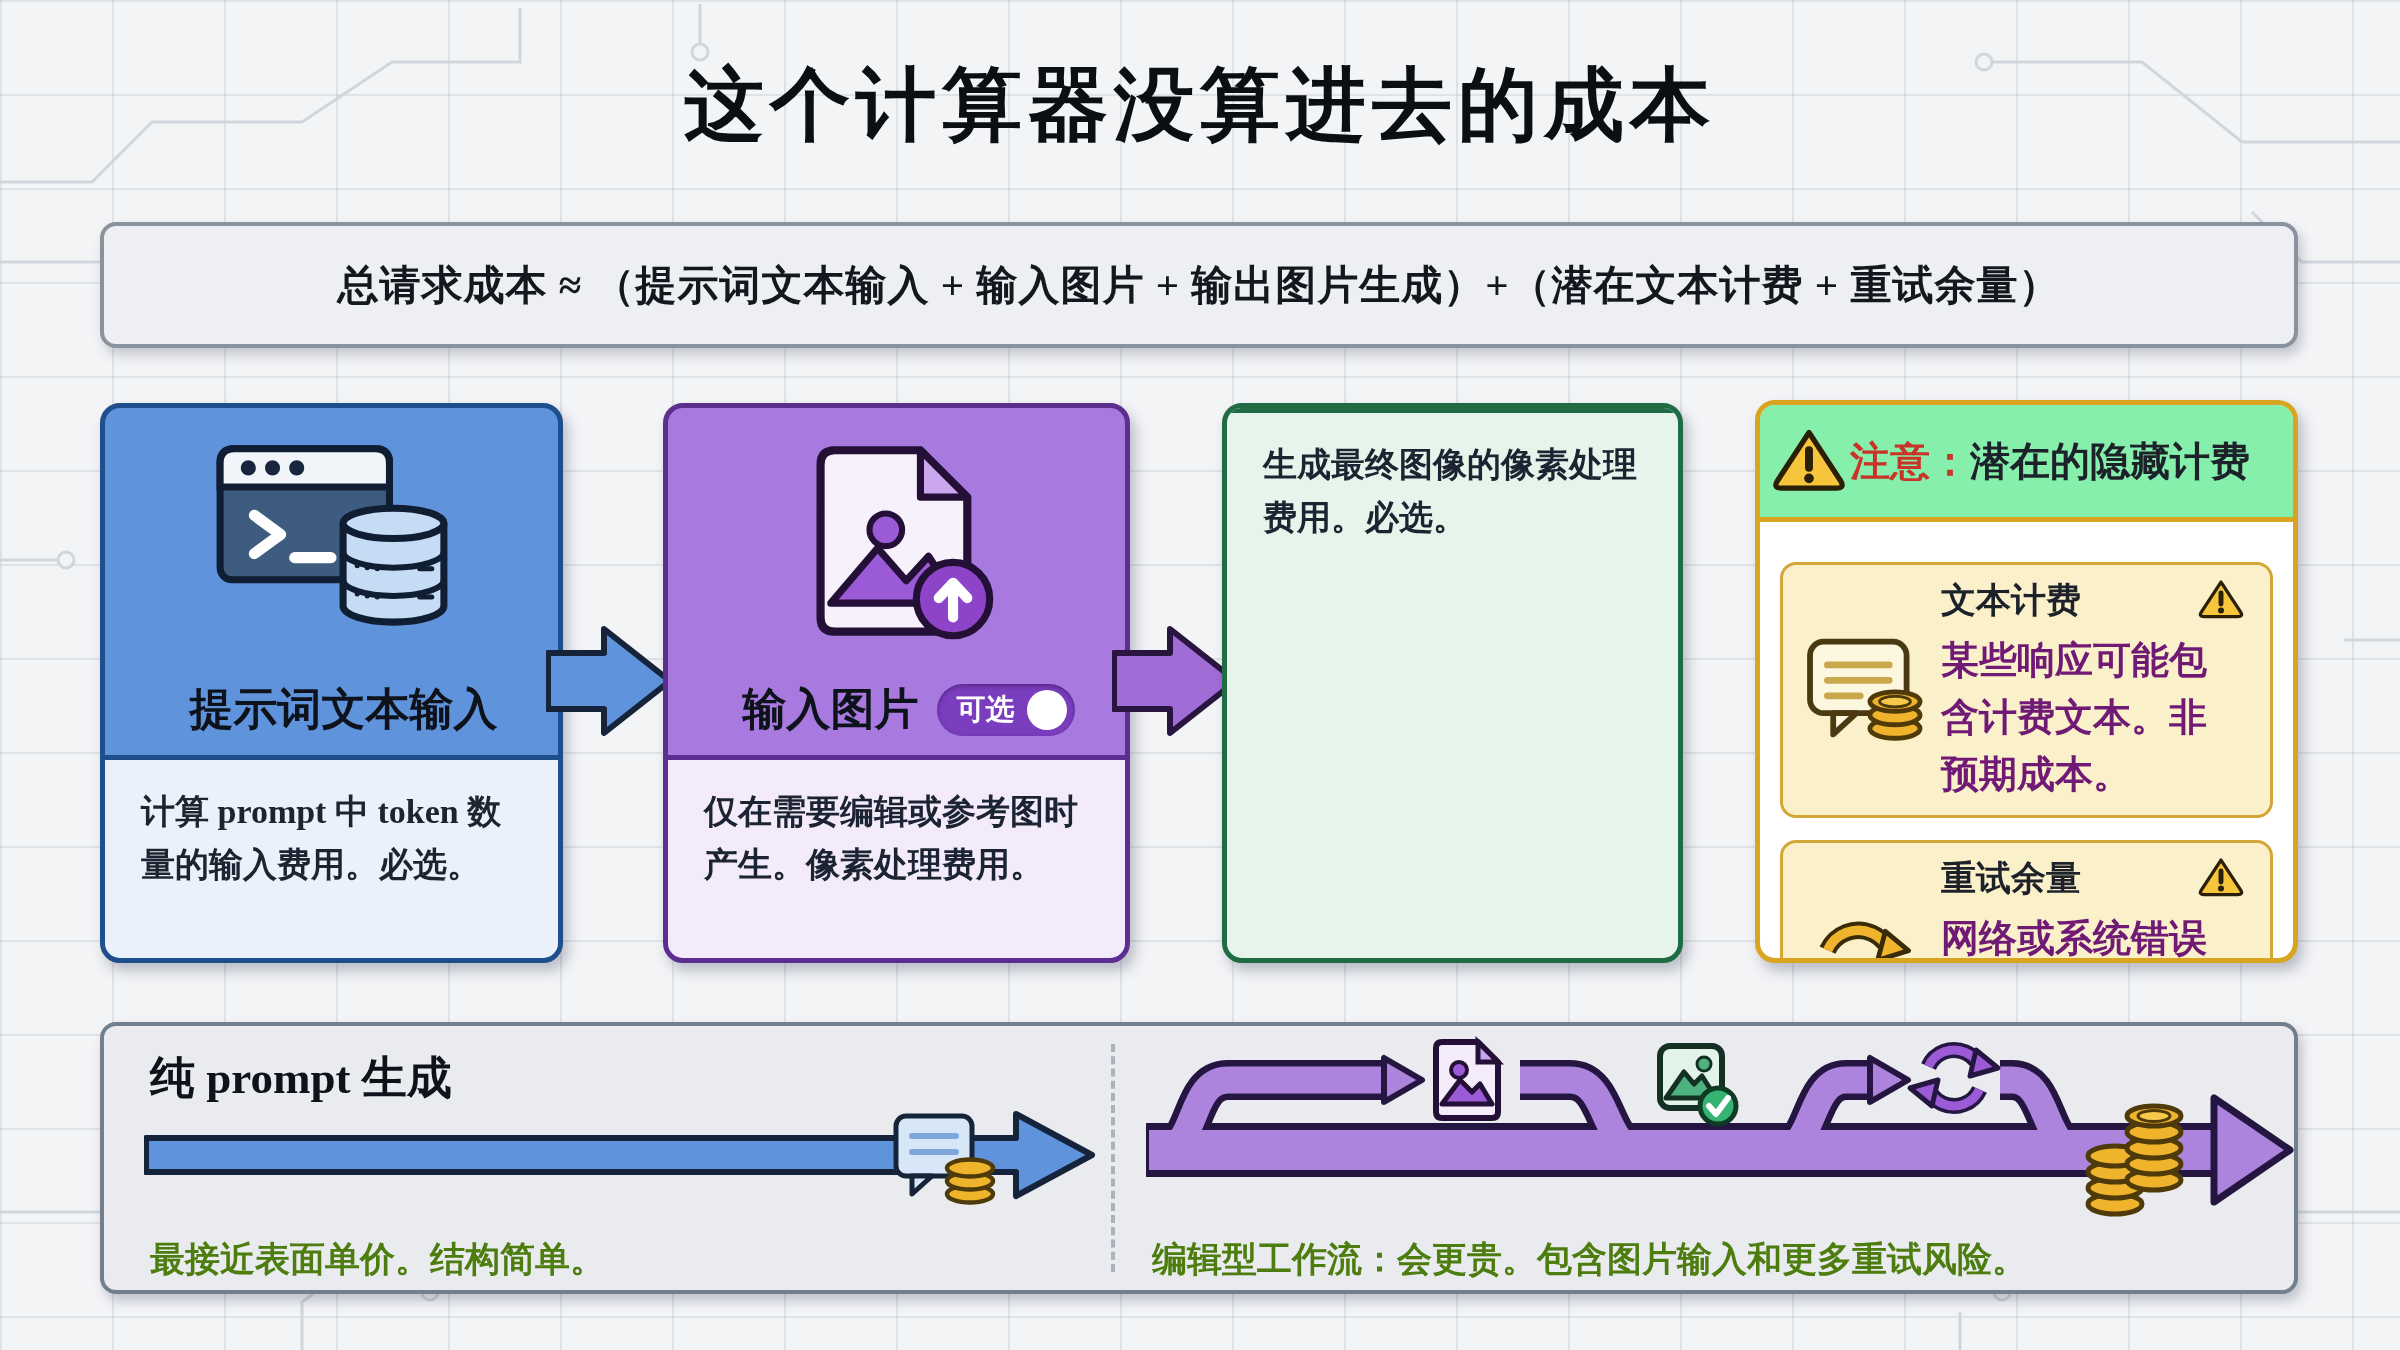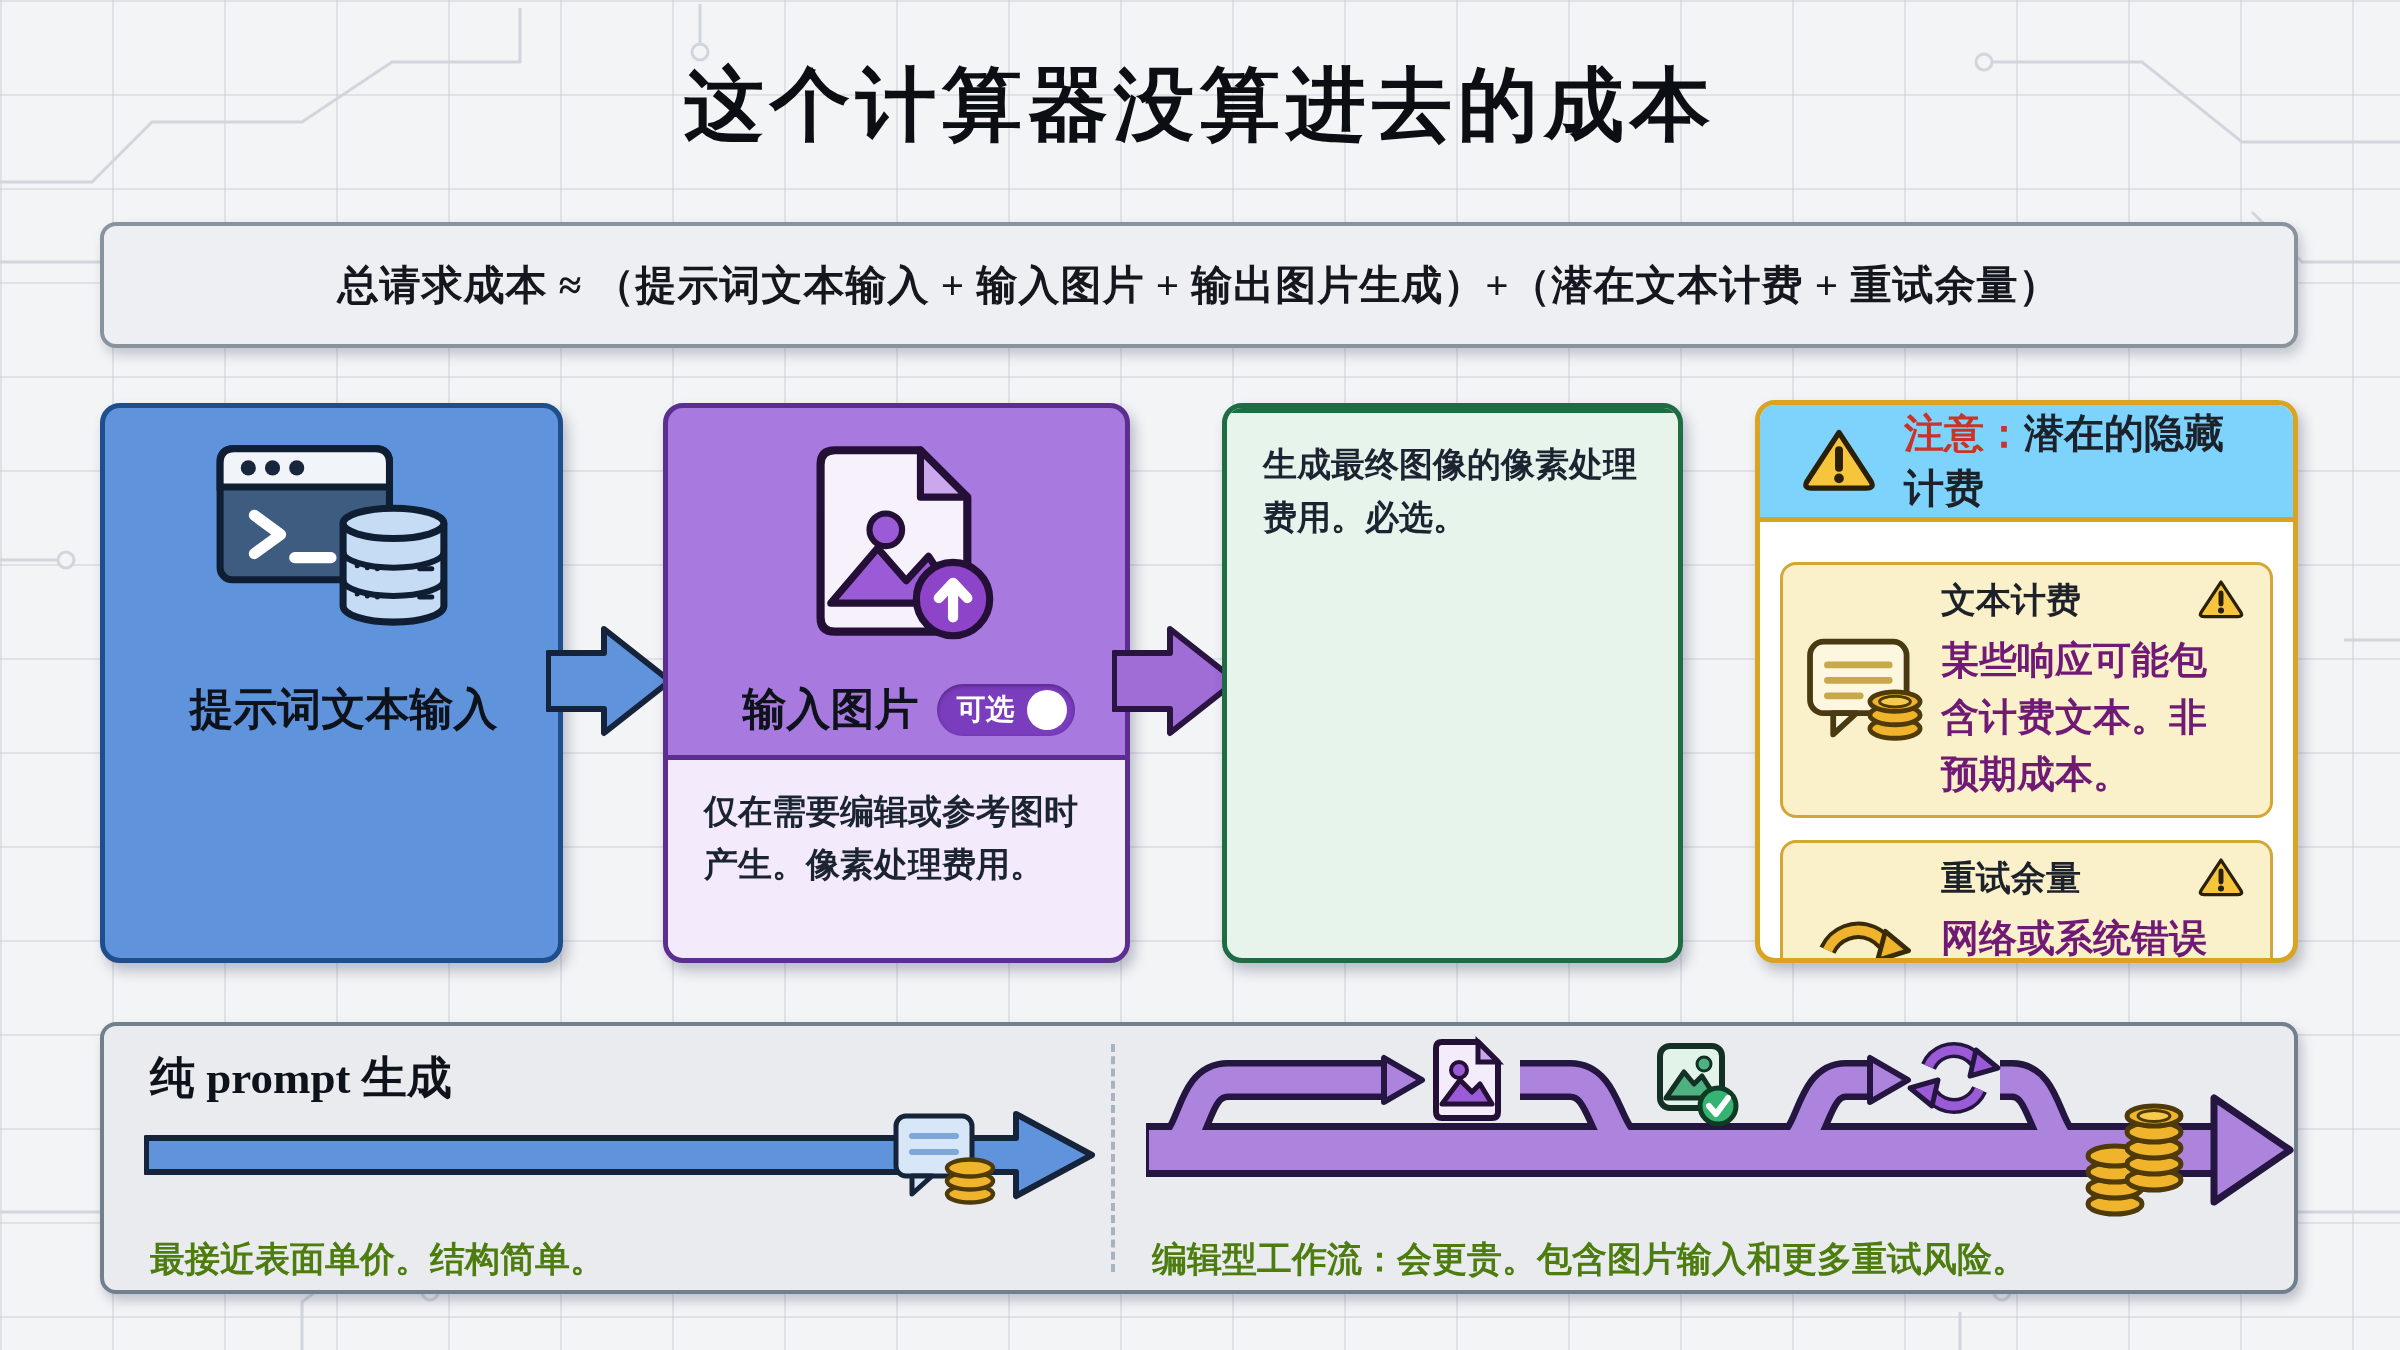--- a/index.html
+++ b/index.html
@@ -65,22 +65,22 @@
   .conn-1{left:546px;}
   .conn-2{left:1112px;}
 
   
   .warning-panel{
     left:1755px;top:400px;width:543px;height:563px;box-sizing:border-box;
     background:#FFFFFF;border:5px solid #D9A521;border-radius:20px;overflow:hidden;
     box-shadow:5px 8px 13px rgba(50,60,85,0.30);display:flex;flex-direction:column;
   }
   .warning-header{
-    background:#7dd3fc;border-bottom:5px solid #D9A521;height:112px;flex:0 0 auto;
-    display:flex;align-items:center;gap:28px;padding:0 42px;
+    background:#86efac;border-bottom:5px solid #D9A521;height:112px;flex:0 0 auto;
+    display:flex;align-items:center;gap:4px;padding:0 12px;
   }
   .warning-header-text{font-size:40px;font-weight:800;}
   .warning-prefix{color:#C93428;}
   .warning-title{color:#1D212A;}
   .warning-body{flex:1;padding:24px 20px;display:flex;flex-direction:column;gap:22px;margin-top:16px;}
   .warning-item{
     flex:1;background:#FAF0CA;border:3px solid #D4A636;border-radius:16px;
     display:flex;align-items:center;gap:8px;padding:12px 18px;box-sizing:border-box;
   }
   .warning-item-icon{flex:0 0 132px;display:flex;justify-content:center;}
@@ -162,20 +162,21 @@
               <line x1="170" y1="159" x2="170" y2="159"></line>
             <line x1="212" y1="131" x2="224" y2="131"></line>
               <line x1="212" y1="159" x2="224" y2="159"></line>
           </g>
         </svg>
       </span>
       <div class="card-title-row">
         <span class="card-title">提示词文本输入</span>
       </div>
     </div>
+    <div class="card-bottom">计算 prompt 中 token 数量的输入费用。必选。</div>
   </div>
 
   <svg class="layer conn-arrow conn-1" width="130" height="118" viewBox="0 0 130 118">
     <path d="M2,31 H58 V7 L124,59 L58,111 V87 H2 Z" fill="#5F94DC" stroke="#15233B" stroke-width="6" stroke-linejoin="round"></path>
   </svg>
 
   <div class="layer card card-purple">
     <div class="card-top">
       <span class="card-icon">
         <svg width="214" height="212" viewBox="0 0 210 208">

